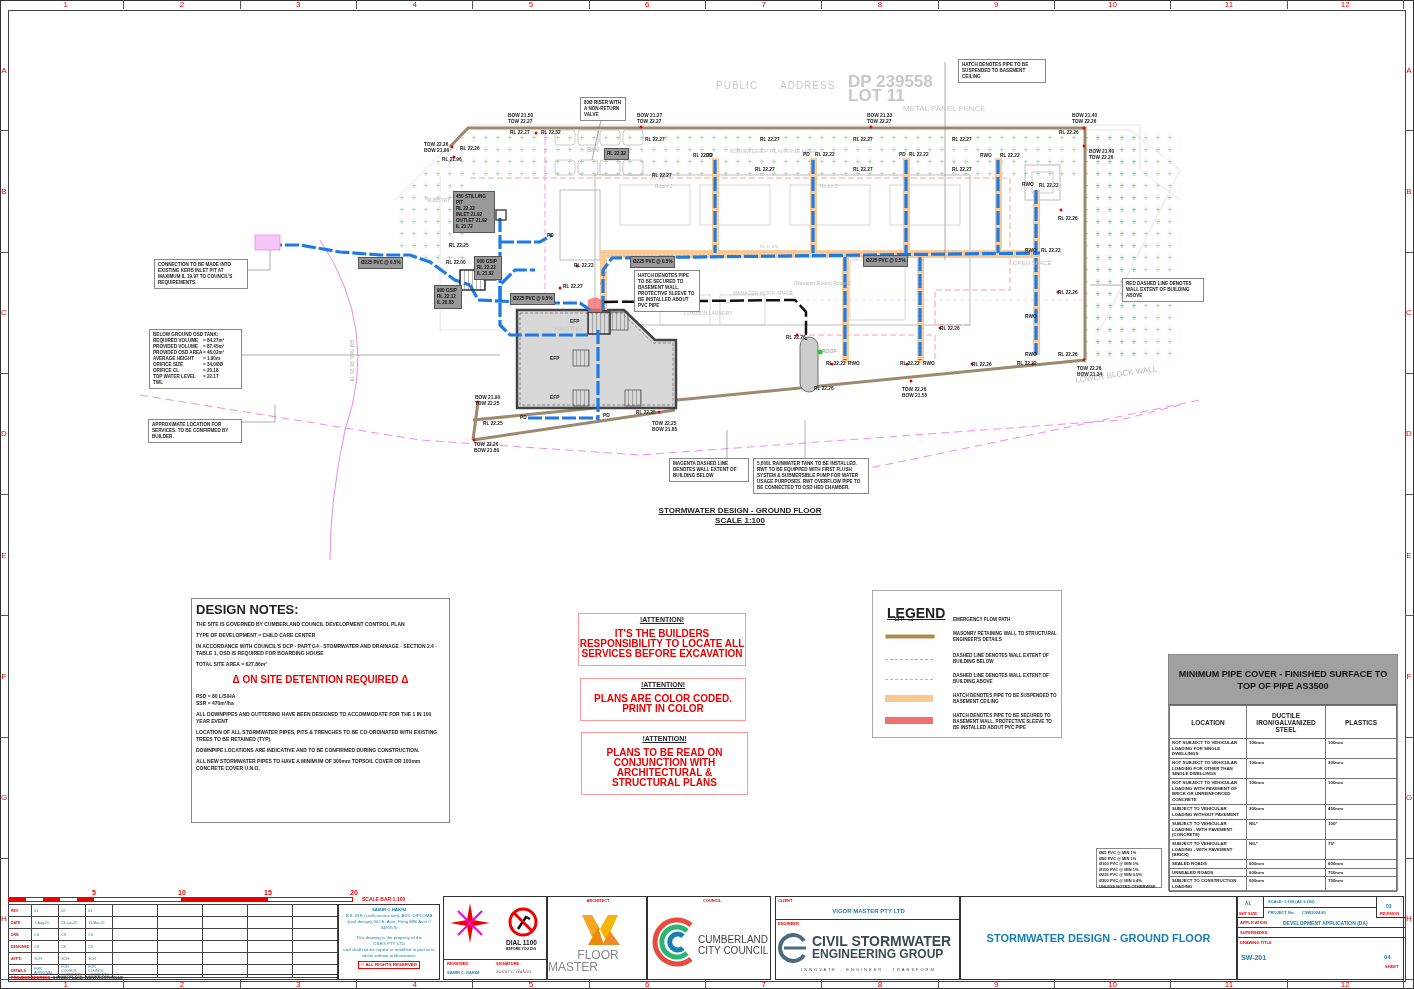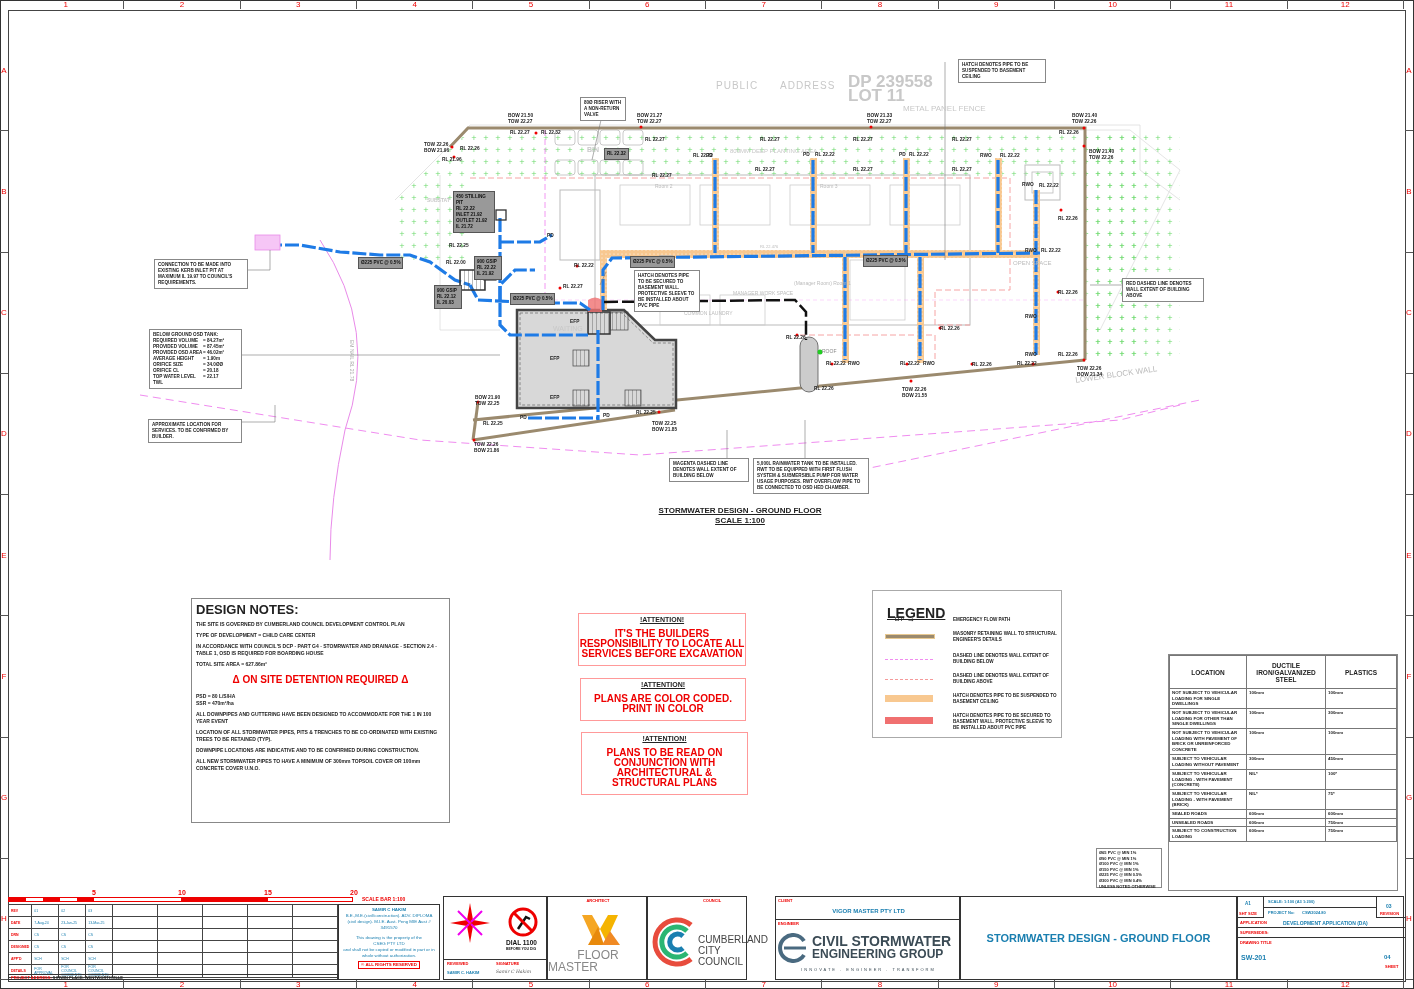--- a/index.html
+++ b/index.html
@@ -472,20 +472,21 @@
     <div class="abs legend-sym" style="top:4px;height:7px;background:#f8c890"></div>
     <div class="abs legend-txt" style="top:2px">HATCH DENOTES PIPE TO BE SUSPENDED TO BASEMENT CEILING</div>
   </div>
   <div class="abs legend-row" style="top:122px">
     <div class="abs legend-sym" style="top:4px;height:7px;background:#f07070"></div>
     <div class="abs legend-txt" style="top:0">HATCH DENOTES PIPE TO BE SECURED TO BASEMENT WALL. PROTECTIVE SLEEVE TO BE INSTALLED ABOUT PVC PIPE</div>
   </div>
 </div>
 
 <div class="abs mpc">
+  <div class="mpc-head">MINIMUM PIPE COVER - FINISHED SURFACE TO TOP OF PIPE AS3500</div>
   <table>
     <tbody>
         <tr>
       <th style="width:74px">LOCATION</th>
       <th style="width:76px">DUCTILE IRON/GALVANIZED STEEL</th>
       <th>PLASTICS</th>
     </tr>
     <tr>
           <td style="height:17px">NOT SUBJECT TO VEHICULAR LOADING FOR SINGLE DWELLINGS</td>
           <td>100mm</td>
@@ -678,21 +679,21 @@
   <svg class="abs" style="left:30px;top:14px" width="44" height="38">
     <polygon points="4,4 14,4 22,18 16,30" fill="#f5a623"></polygon>
     <polygon points="22,18 30,4 40,4 28,30" fill="#f5b400"></polygon>
     <polygon points="10,34 20,16 26,34" fill="#e88a0c"></polygon>
     <polygon points="24,34 32,20 42,34" fill="#f08a24"></polygon>
   </svg>
   <div class="abs" style="left:0;top:52px;width:100px;text-align:center;font-size:12px;color:#888;line-height:12px">FLOOR</div>
   <div class="abs" style="left:0;top:64px;width:100px;text-align:left;font-size:12px;color:#888;line-height:12px">MASTER</div>
 </div>
 
-<div class="abs tb-cell" style="left:647px;top:896px;width:100px;height:84px">
+<div class="abs tb-cell" style="left:647px;top:896px;width:124px;height:84px">
   <div class="abs tb-lbl" style="left:0;top:1px;width:128px;text-align:center">COUNCIL</div>
   <svg class="abs" style="left:3px;top:20px" width="44" height="50">
     <path d="M40,8 A22,22 0 1 0 40,42" fill="none" stroke="#e84c3d" stroke-width="5"></path>
     <path d="M36,14 A15,15 0 1 0 36,36" fill="none" stroke="#2bb673" stroke-width="5"></path>
     <path d="M32,19 A8,8 0 1 0 32,31" fill="none" stroke="#1a7fb0" stroke-width="5"></path>
   </svg>
   <div class="abs" style="left:50px;top:37px;font-size:10px;color:#444;line-height:11px">CUMBERLAND</div>
   <div class="abs" style="left:50px;top:48px;font-size:10px;color:#444;line-height:11px">CITY COUNCIL</div>
 </div>
 

